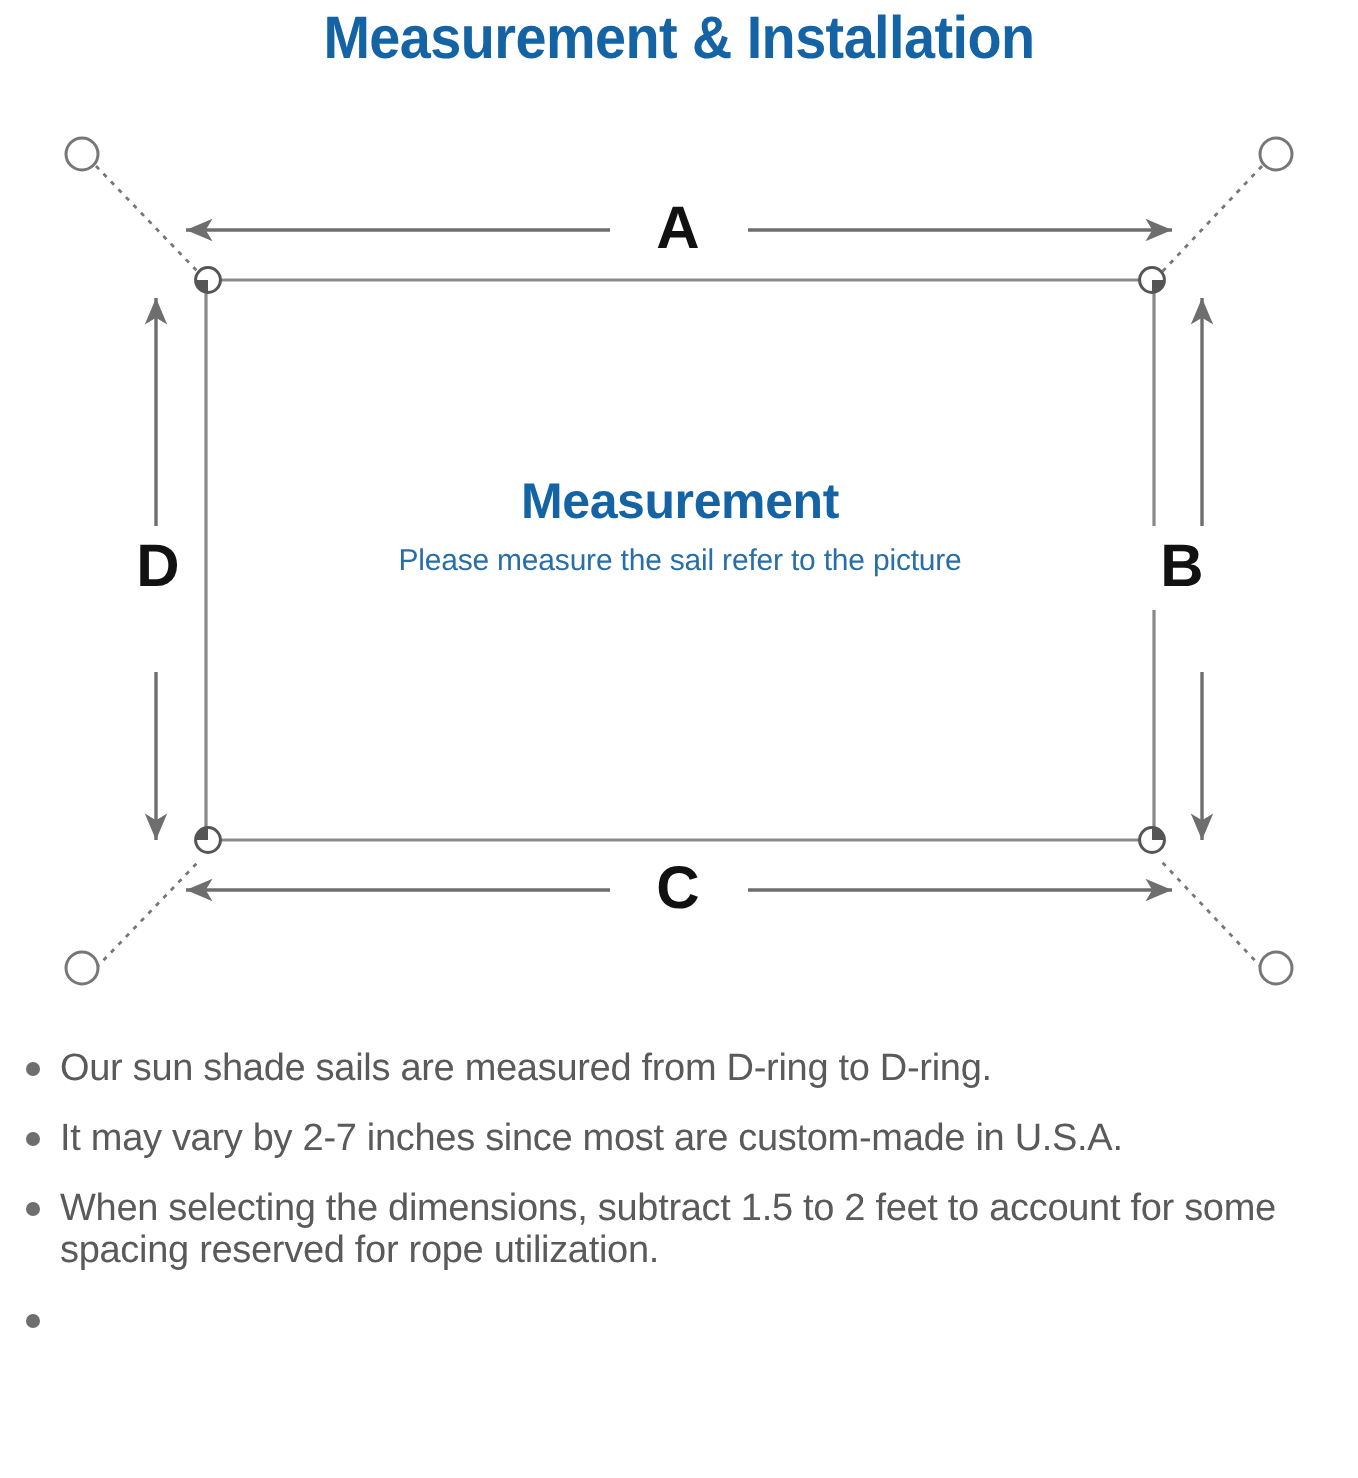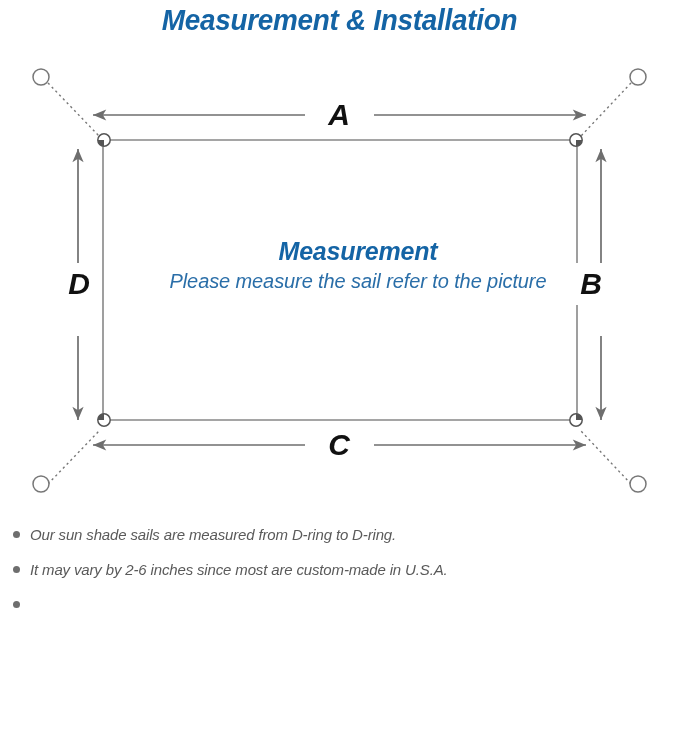--- a/index.html
+++ b/index.html
@@ -13,21 +13,20 @@
     position: relative;
     overflow: hidden;
     font-family: "Liberation Sans", sans-serif;
     -webkit-font-smoothing: antialiased;
   }
 
   #page {
     position: relative;
     width: 580px;
     height: 739px;
-    font-style: italic;
   }
 
   
   .title {
     position: absolute;
     left: 0;
     top: 0;
     width: 679px;
     text-align: center;
     font-family: "Liberation Sans", sans-serif;
@@ -65,54 +64,53 @@
   .dim-c { left: 312px; top: 428px; width: 54px; padding: 2px 0; }
   .dim-d { left: 62px; top: 263px; width: 34px; padding: 6px 0; }
   .dim-b { left: 574px; top: 263px; width: 34px; padding: 6px 0; }
 
   .center-block {
     position: absolute;
     left: 103px;
     top: 236px;
     width: 474px;
     text-align: center;
-    margin-left: 18px;
   }
   .center-title {
     font-family: "Liberation Sans", sans-serif;
     font-weight: bold;
     font-size: 25px;
     color: #1464a5;
     line-height: 30px;
     letter-spacing: -0.2px;
   }
   .center-sub {
     font-family: "Liberation Sans", sans-serif;
-    font-size: 20px;
+    font-size: 15px;
     color: #2a6ea8;
     line-height: 22px;
     margin-top: 4px;
     letter-spacing: -0.1px;
   }
 
   
   .notes {
     position: absolute;
     left: 0;
     top: 524px;
     width: 679px;
   }
   .note {
     position: relative;
     padding-left: 30px;
     padding-right: 4px;
     margin-bottom: 14px;
     color: #5a5a5a;
     font-family: "Liberation Sans", sans-serif;
-    font-size: 15px;
+    font-size: 19px;
     line-height: 21px;
     letter-spacing: -0.15px;
   }
   .note .bullet {
     position: absolute;
     left: 13px;
     top: 7px;
     width: 7px;
     height: 7px;
     border-radius: 50%;
@@ -191,20 +189,24 @@
     <div class="center-sub">Please measure the sail refer to the picture</div>
   </div>
 
   <div class="notes">
     <div class="note">
       <span class="bullet"></span>
       <span>Our sun shade sails are measured from D-ring to D-ring.</span>
     </div>
     <div class="note">
       <span class="bullet"></span>
-      <span>It may vary by 2-6 inches since most are custom-made in U.S.A.</span>
+      <span>It may vary by 2-7 inches since most are custom-made in U.S.A.</span>
+    </div>
+    <div class="note">
+      <span class="bullet"></span>
+      <span>When selecting the dimensions, subtract 1.5 to 2 feet to account for some spacing reserved for rope utilization.</span>
     </div>
     <div class="note">
       <span class="bullet"></span>
     </div>
   </div>
 
 </div>
 
 </body></html>

